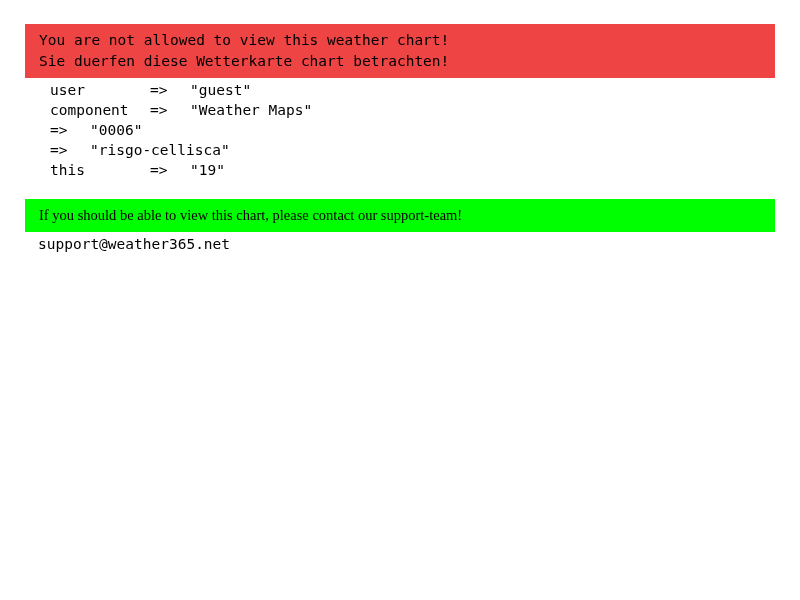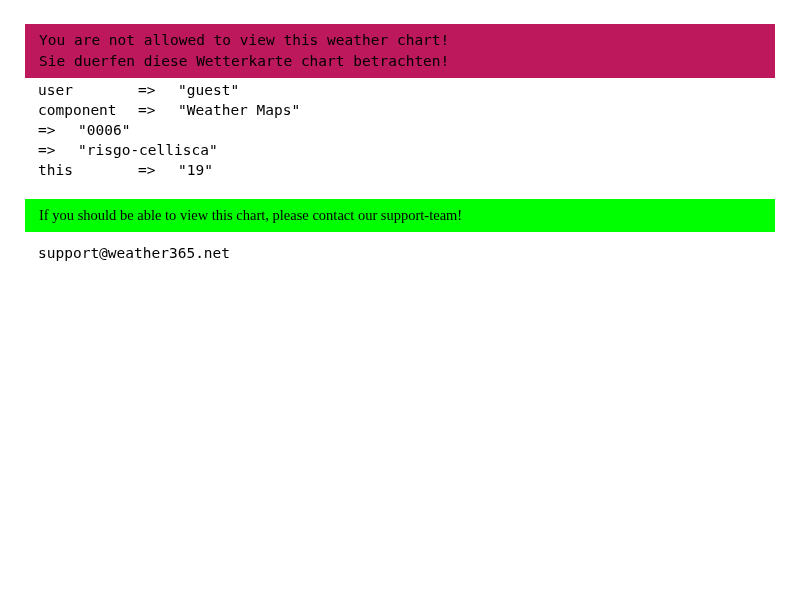--- a/index.html
+++ b/index.html
@@ -21,36 +21,36 @@
   }
   .banner {
     position: absolute;
     left: 25px;
     width: 750px;
     box-sizing: border-box;
     padding: 6px 14px;
   }
   .banner-error {
     top: 24px;
-    background: #be185d;
+    background: #ef4444;
   }
   .banner-info {
     top: 199px;
     background: #00ff00;
     font-family: Liberation Serif, serif;
   }
   .banner-line {
     font-size: 14.5px;
     line-height: 21px;
     white-space: pre;
     letter-spacing: 0px;
   }
   .params {
     position: absolute;
-    left: 38px;
+    left: 50px;
     top: 80px;
   }
   .param-row {
     display: flex;
     align-items: baseline;
     height: 20px;
     font-size: 14.5px;
     line-height: 20px;
     white-space: pre;
   }
@@ -61,21 +61,21 @@
   .param-arrow {
     width: 40px;
     display: inline-block;
   }
   .param-val {
     display: inline-block;
   }
   .footer {
     position: absolute;
     left: 38px;
-    top: 243px;
+    top: 234px;
     width: 735px;
     display: flex;
     justify-content: space-between;
     font-size: 14.5px;
     line-height: 20px;
     white-space: pre;
   }
 </style>
 </head>
 <body>

